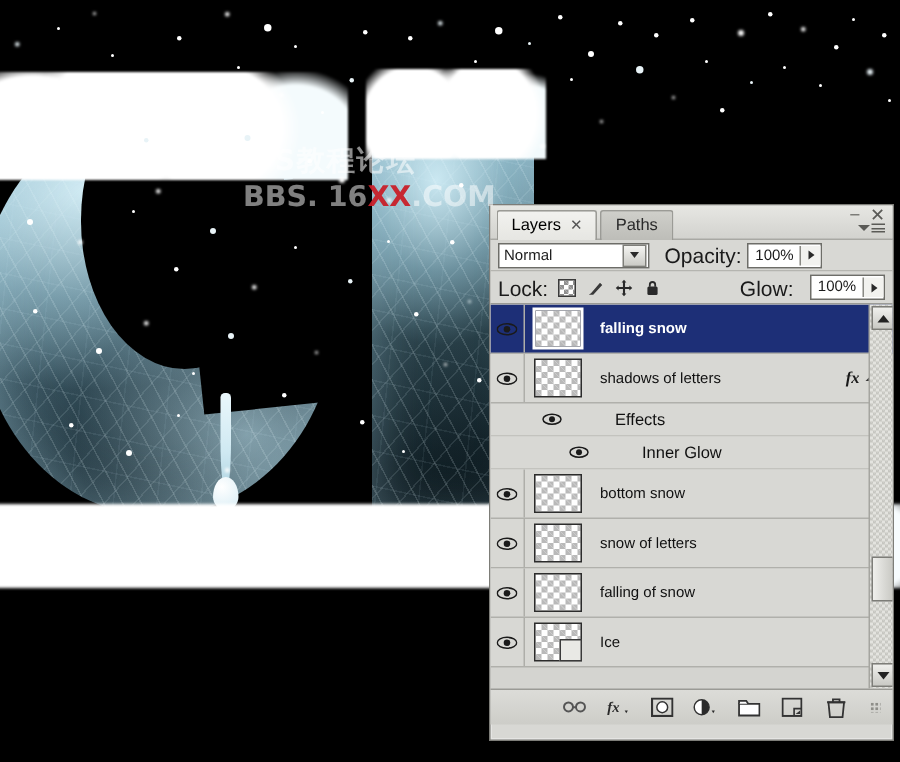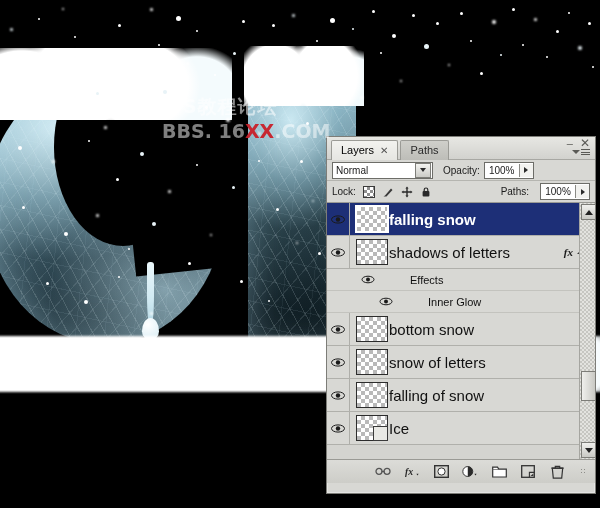--- a/index.html
+++ b/index.html
@@ -139,21 +139,21 @@
     display:flex;align-items:center;justify-content:space-between;padding:0 0 0 3px;font-size:10px;
   }
   #blend-select .bs-arrow{
     width:14px;height:13px;margin:0 1px 0 0;border:1px solid #7e7e79;
     background:linear-gradient(180deg,#f4f4f1,#cbcbc6);
     display:flex;align-items:center;justify-content:center;
   }
   .tri-down{width:0;height:0;border-left:3px solid transparent;border-right:3px solid transparent;border-top:4px solid #2a2a2a;}
   .tri-right{width:0;height:0;border-top:3px solid transparent;border-bottom:3px solid transparent;border-left:4px solid #2a2a2a;}
 
-  .field-label{font-size:10px;color:#1a1a1a;}
+  .field-label{font-size:14px;color:#1a1a1a;}
   .num-field{
     height:15px;border:1px solid #6d6d68;background:#fff;display:flex;align-items:center;
   }
   .num-field .nf-val{width:34px;text-align:center;font-size:10px;}
   .num-field .nf-arrow{width:13px;height:13px;border-left:1px solid #8a8a85;display:flex;align-items:center;justify-content:center;background:#f2f2ef;}
 
   #lock-row{display:flex;align-items:center;height:21px;padding:0 5px;background:#d8d8d4;border-bottom:1px solid #9a9a95;gap:7px;}
   .lock-icon{width:12px;height:12px;display:flex;align-items:center;justify-content:center;}
   .chk-icon{width:10px;height:10px;border:1px solid #3a3a3a;
     background-image:linear-gradient(45deg,#8f8f8f 25%,transparent 25%,transparent 75%,#8f8f8f 75%),linear-gradient(45deg,#8f8f8f 25%,#fff 25%,#fff 75%,#8f8f8f 75%);
@@ -174,21 +174,21 @@
     width:30px;height:24px;margin-left:6px;border:1px solid #2c2c2c;
     background-image:linear-gradient(45deg,#b9b9b9 25%,transparent 25%,transparent 75%,#b9b9b9 75%),linear-gradient(45deg,#b9b9b9 25%,#fff 25%,#fff 75%,#b9b9b9 75%);
     background-size:8px 8px;background-position:0 0,4px 4px;position:relative;
   }
   .layer-row.selected .thumb{outline:2px solid #fff;outline-offset:-1px;border-color:#000;}
   .smart-badge{
     position:absolute;right:-1px;bottom:-1px;width:13px;height:13px;
     background:#e9e9e5;border:1px solid #3a3a3a;
     display:flex;align-items:center;justify-content:center;
   }
-  .layer-name{margin-left:1px;font-size:15px;color:#101010;white-space:nowrap;}
+  .layer-name{margin-left:12px;font-size:10px;color:#101010;white-space:nowrap;}
   .fx-badge{position:absolute;right:22px;font-style:italic;font-weight:bold;font-size:11px;color:#1a1a1a;font-family:"Liberation Serif",serif;}
   .fx-caret{position:absolute;right:10px;width:0;height:0;border-left:4px solid transparent;border-right:4px solid transparent;border-bottom:4px solid #3a3a3a;}
 
   .effect-row{display:flex;align-items:center;height:21px;background:#d8d8d4;border-bottom:1px solid #c3c3be;gap:27px;}
   .effect-row .fx-eye{margin-left:34px;}
   .effect-row.sub .fx-eye{margin-left:52px;}
   .effect-label{margin-left:8px;font-size:11px;color:#101010;}
 
   
   #layer-scroll{
@@ -403,21 +403,21 @@
       <svg width="12" height="12" viewBox="0 0 12 12">
           <path d="M6 0.5 L7.6 2.4 H6.7 V5.3 H9.6 V4.4 L11.5 6 L9.6 7.6 V6.7 H6.7 V9.6 H7.6 L6 11.5 L4.4 9.6 H5.3 V6.7 H2.4 V7.6 L0.5 6 L2.4 4.4 V5.3 H5.3 V2.4 H4.4 Z" fill="#2a2a2a"></path>
         </svg>
     </span>
     <span class="lock-icon">
       <svg width="12" height="12" viewBox="0 0 12 12">
           <path d="M3.6 5.2 V3.8 a2.4 2.4 0 0 1 4.8 0 V5.2 H7.2 V3.8 a1.2 1.2 0 0 0-2.4 0 V5.2 Z" fill="#2a2a2a"></path>
           <rect x="2.6" y="5" width="6.8" height="5.6" rx="1" fill="#2a2a2a"></rect>
         </svg>
     </span>
-    <span class="field-label" style="margin-left:auto;margin-right:4px">Paths:</span>
+    <span class="field-label" style="margin-left:auto;margin-right:4px">Glow:</span>
     <div class="num-field">
       <span class="nf-val">100%</span>
       <span class="nf-arrow">
           <i class="tri-right"></i>
         </span>
     </div>
   </div>
 
   <div id="layer-list">
 

